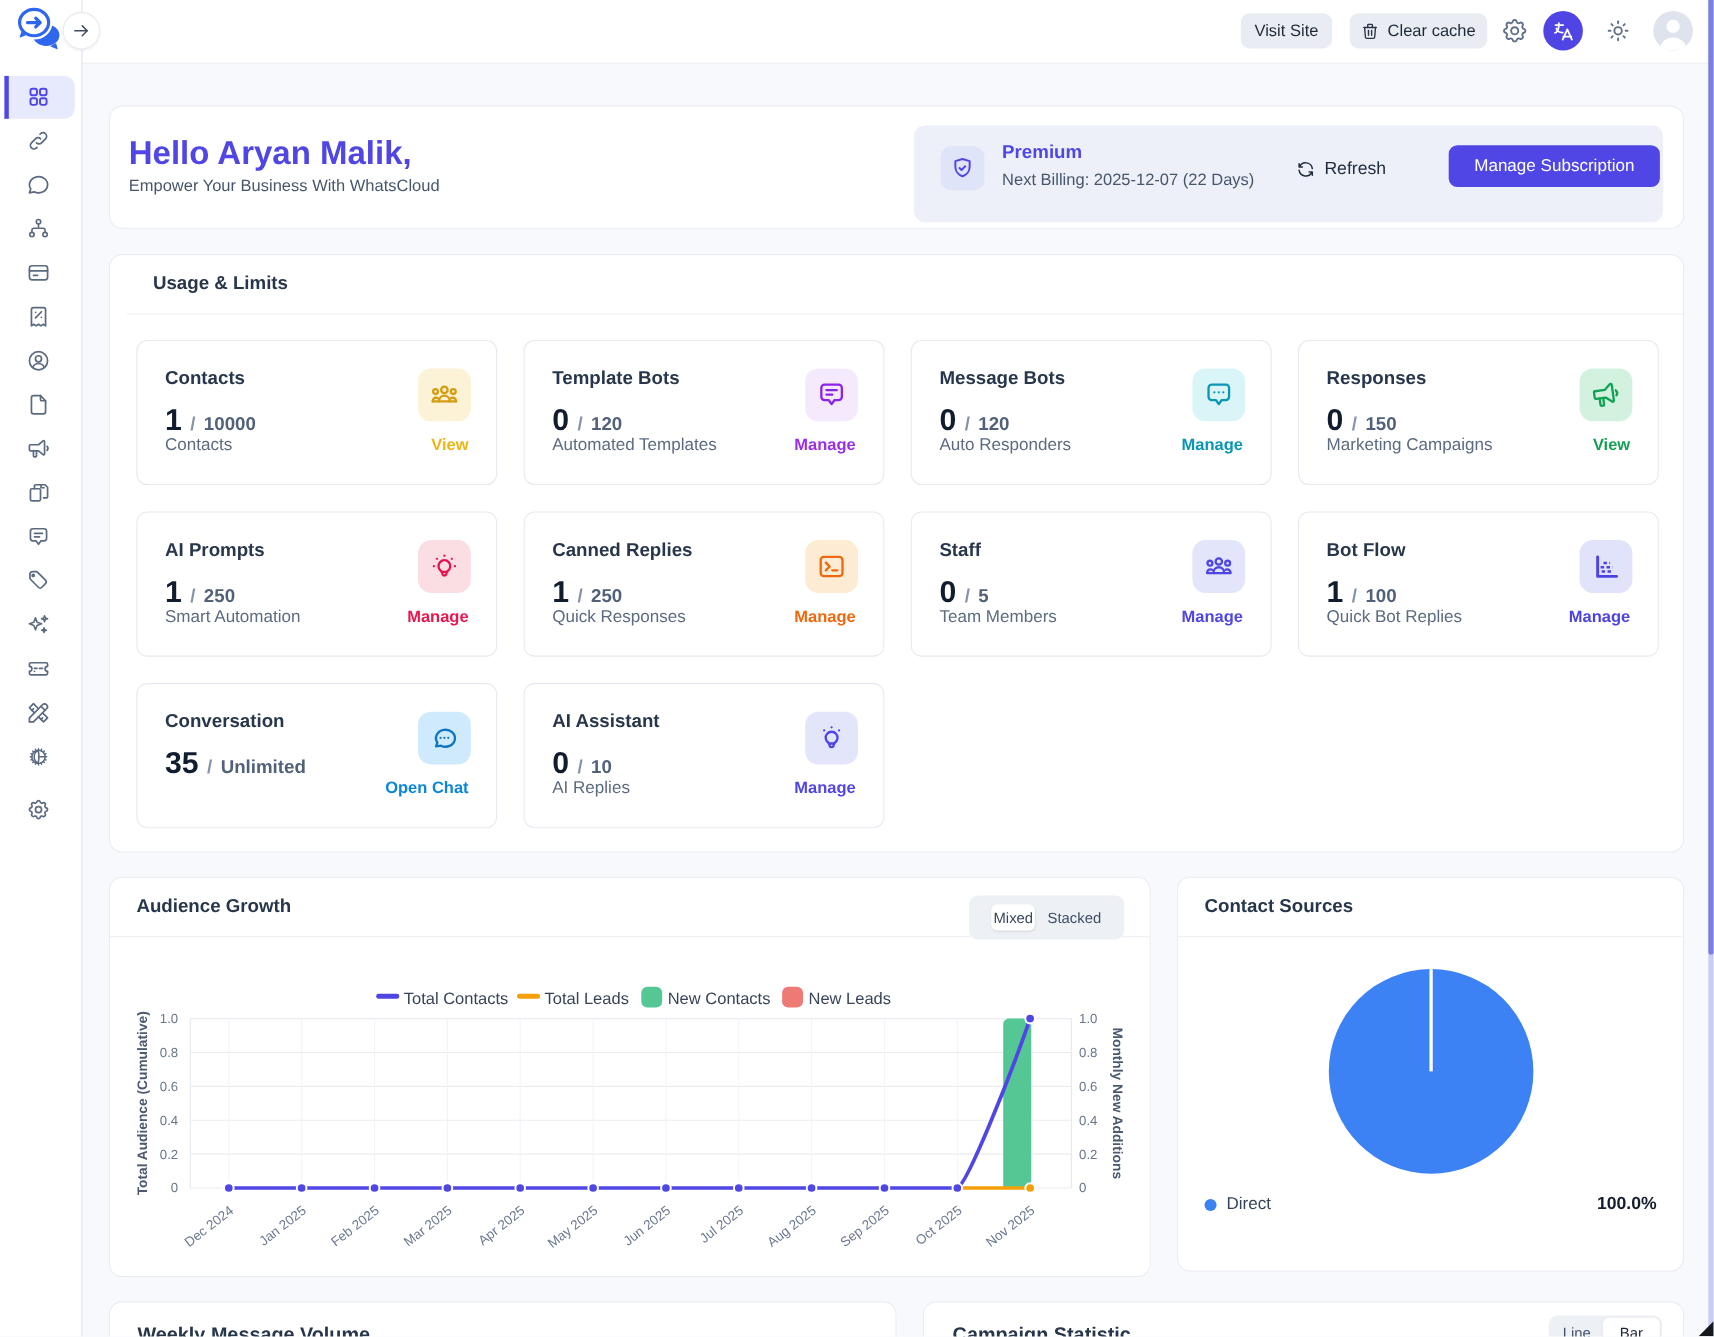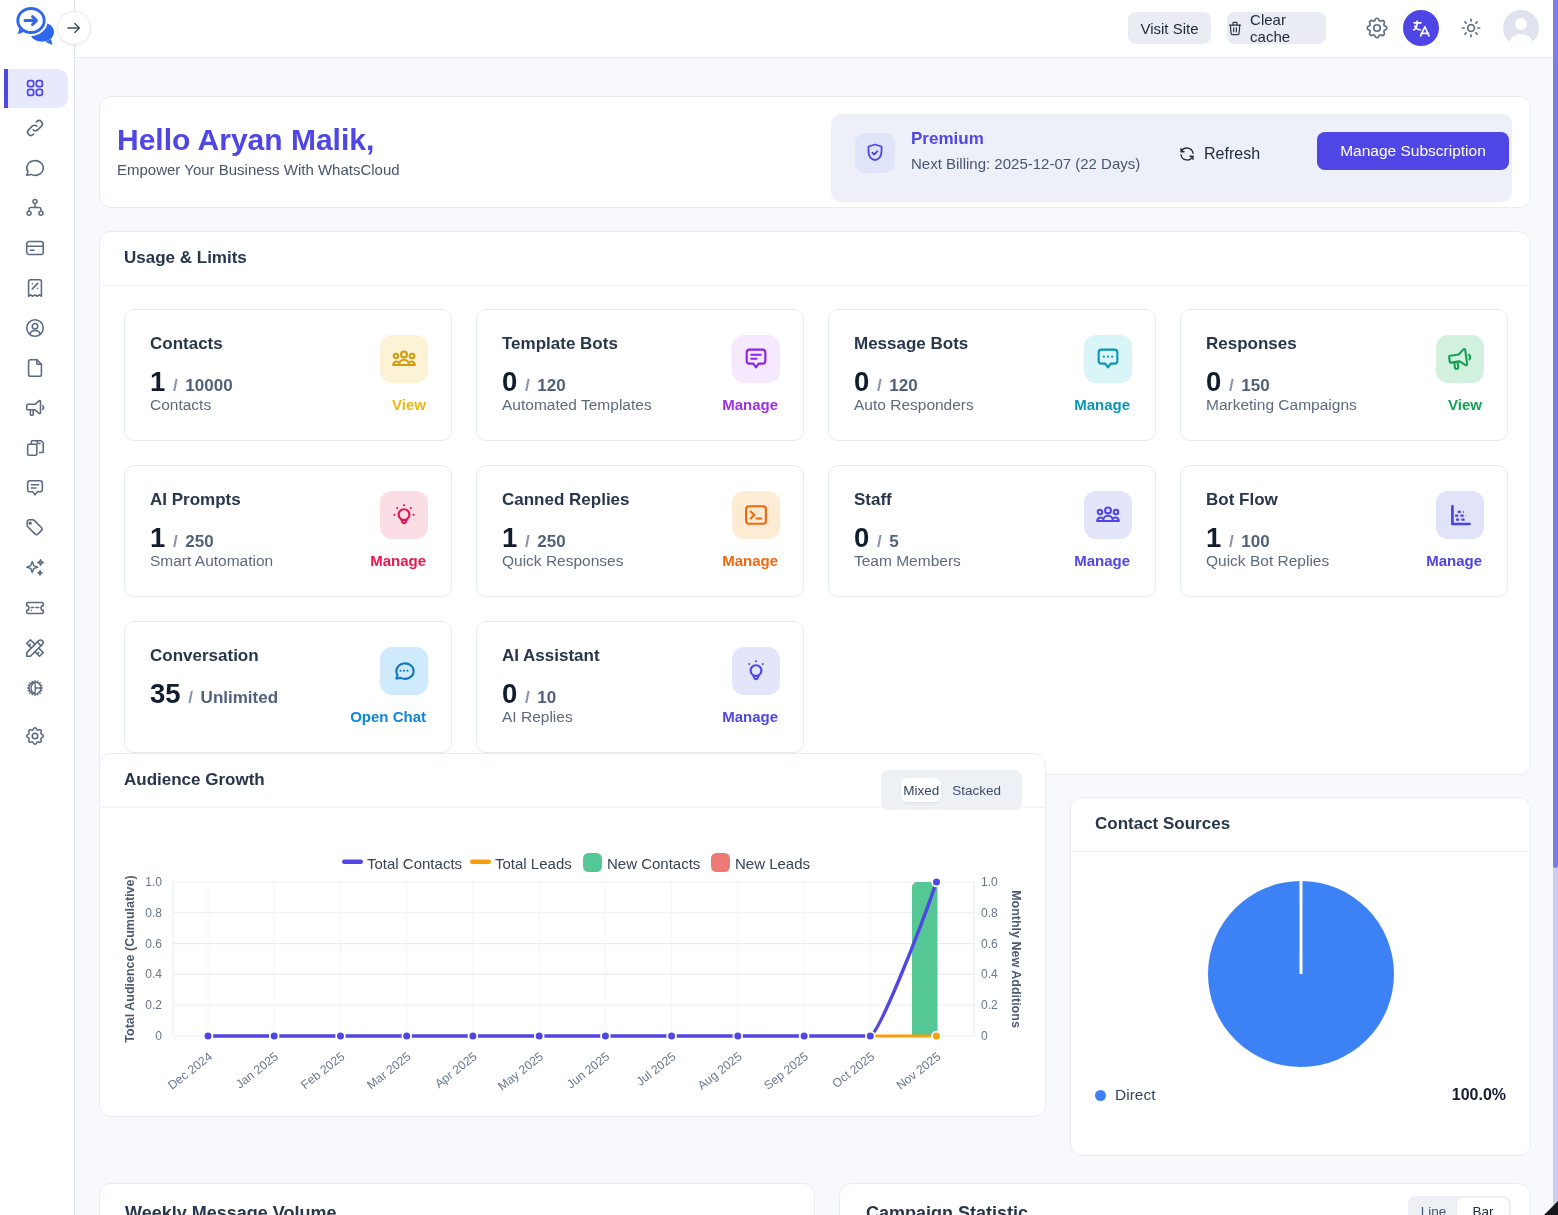--- a/index.html
+++ b/index.html
@@ -24,21 +24,21 @@
 .stat .num span { font-size:17px; font-weight:700; color:#51617a; }
 .stat .num .sl { color:#8593a8; font-weight:600; }
 .stat .sub { position:absolute; left:25px; top:86px; font-size:15.5px; color:#5c6b80; }
 .stat .lnk { position:absolute; right:25px; top:86px; font-size:15px; font-weight:600; }
 svg { display:block; }
 </style>
 </head>
 <body>
 <div id="header">
   <div class="hbtn" style="left:1053px; width:83px;">Visit Site</div>
-  <div class="hbtn" style="left:1152px; width:99px;">
+  <div class="hbtn" style="left:1152px; width:125px;">
     <svg width="17" height="17" viewBox="0 0 24 24" fill="none" stroke="#2b3648" stroke-width="1.8" stroke-linecap="round" stroke-linejoin="round">
         <path d="M4 7h16"></path>
         <path d="M10 11v6"></path>
         <path d="M14 11v6"></path>
         <path d="M5 7l1 12a2 2 0 0 0 2 2h8a2 2 0 0 0 2-2l1-12"></path>
         <path d="M9 7v-3a1 1 0 0 1 1-1h4a1 1 0 0 1 1 1v3"></path>
       </svg>
     Clear cache</div>
   <svg class="abs" style="left:1289px; top:15px;" width="26" height="26" viewBox="0 0 24 24" fill="none" stroke="#61708a" stroke-width="1.6" stroke-linecap="round" stroke-linejoin="round">
       <path d="M10.325 4.317c.426-1.756 2.924-1.756 3.35 0a1.724 1.724 0 0 0 2.573 1.066c1.543-.94 3.31.826 2.37 2.37a1.724 1.724 0 0 0 1.065 2.572c1.756.426 1.756 2.924 0 3.35a1.724 1.724 0 0 0-1.066 2.573c.94 1.543-.826 3.31-2.37 2.37a1.724 1.724 0 0 0-2.572 1.065c-.426 1.756-2.924 1.756-3.35 0a1.724 1.724 0 0 0-2.573-1.066c-1.543.94-3.31-.826-2.37-2.37a1.724 1.724 0 0 0-1.065-2.572c-1.756-.426-1.756-2.924 0-3.35a1.724 1.724 0 0 0 1.066-2.573c-.94-1.543.826-3.31 2.37-2.37c1 .608 2.296.07 2.572-1.065z"></path>
@@ -193,21 +193,21 @@
     <div class="abs" style="left:347px; top:31px; display:flex; align-items:center; gap:8px; font-size:16px; color:#212d3d;">
       <svg width="18" height="18" viewBox="0 0 24 24" fill="none" stroke="#212d3d" stroke-width="1.8" stroke-linecap="round" stroke-linejoin="round">
           <path d="M20 11a8.1 8.1 0 0 0-15.5-2m-.5-4v4h4"></path>
           <path d="M4 13a8.1 8.1 0 0 0 15.5 2m.5 4v-4h-4"></path>
         </svg>
       Refresh</div>
     <div class="abs" style="left:468px; top:18px; width:192px; height:38px; background:#4f46e5; border-radius:8px; display:flex; align-items:center; justify-content:center; color:#fff; font-size:15.5px; font-weight:500;margin-left:18px;">Manage Subscription</div>
   </div>
 </div>
 
-<div class="card" style="left:99px; top:231px; width:1432px; height:544px;">
+<div class="card" style="left:99px; top:231px; width:1432px; height:544px;padding-left:15px;">
   <div class="cardhead" style="height:54px;">
       <div class="ctitle" style="position:absolute; left:24px; top:16px;">Usage &amp; Limits</div>
     </div>
   <div class="stat" style="left:24px; top:77px;">
     <div class="t">Contacts</div>
     <div class="ibox" style="background:#fcf2d5;">
         <svg width="28" height="28" viewBox="0 0 24 24" fill="none" stroke="#d49c10" stroke-width="1.8" stroke-linecap="round" stroke-linejoin="round">
           <circle cx="12" cy="8.1" r="2.5"></circle>
           <circle cx="5.1" cy="9.4" r="1.9"></circle>
           <circle cx="18.9" cy="9.4" r="1.9"></circle>
@@ -348,21 +348,21 @@
           <path d="M17.8 6v.01"></path>
           <path d="M6.2 6v.01"></path>
         </svg>
       </div>
     <div class="num">0 <span class="sl">/</span> <span>10</span></div>
     <div class="sub">AI Replies</div>
     <div class="lnk" style="color:#4f46e5;">Manage</div>
   </div>
 </div>
 
-<div class="card" style="left:99px; top:753px; width:947px; height:364px;">
+<div class="card" style="left:99px; top:797px; width:947px; height:364px;">
   <div class="cardhead" style="height:54px;">
     <div class="ctitle" style="position:absolute; left:24px; top:16px;">Audience Growth</div>
     <div class="abs" style="left:781px; top:16px; width:141px; height:20px; background:#edf0f5; border-radius:8px; display:flex; align-items:center; padding:20px; gap:10px;">
       <div style="width:59px; height:24px; background:#fff; border-radius:6px; box-shadow:0 1px 2px rgba(0,0,0,.08); display:flex; align-items:center; justify-content:center; font-size:13.5px; font-weight:500; color:#36465c;">Mixed</div>
       <div style="width:74px; height:24px; display:flex; align-items:center; justify-content:center; font-size:13.5px; color:#3f4f66;">Stacked</div>
     </div>
   </div>
 <svg class="abs" style="left:0; top:54px;" width="947" height="309" viewBox="0 0 947 309" font-family="Liberation Sans, sans-serif">
 <g>
 <rect x="242" y="51.5" width="21" height="4.5" rx="2.2" fill="#5046e4"></rect>

